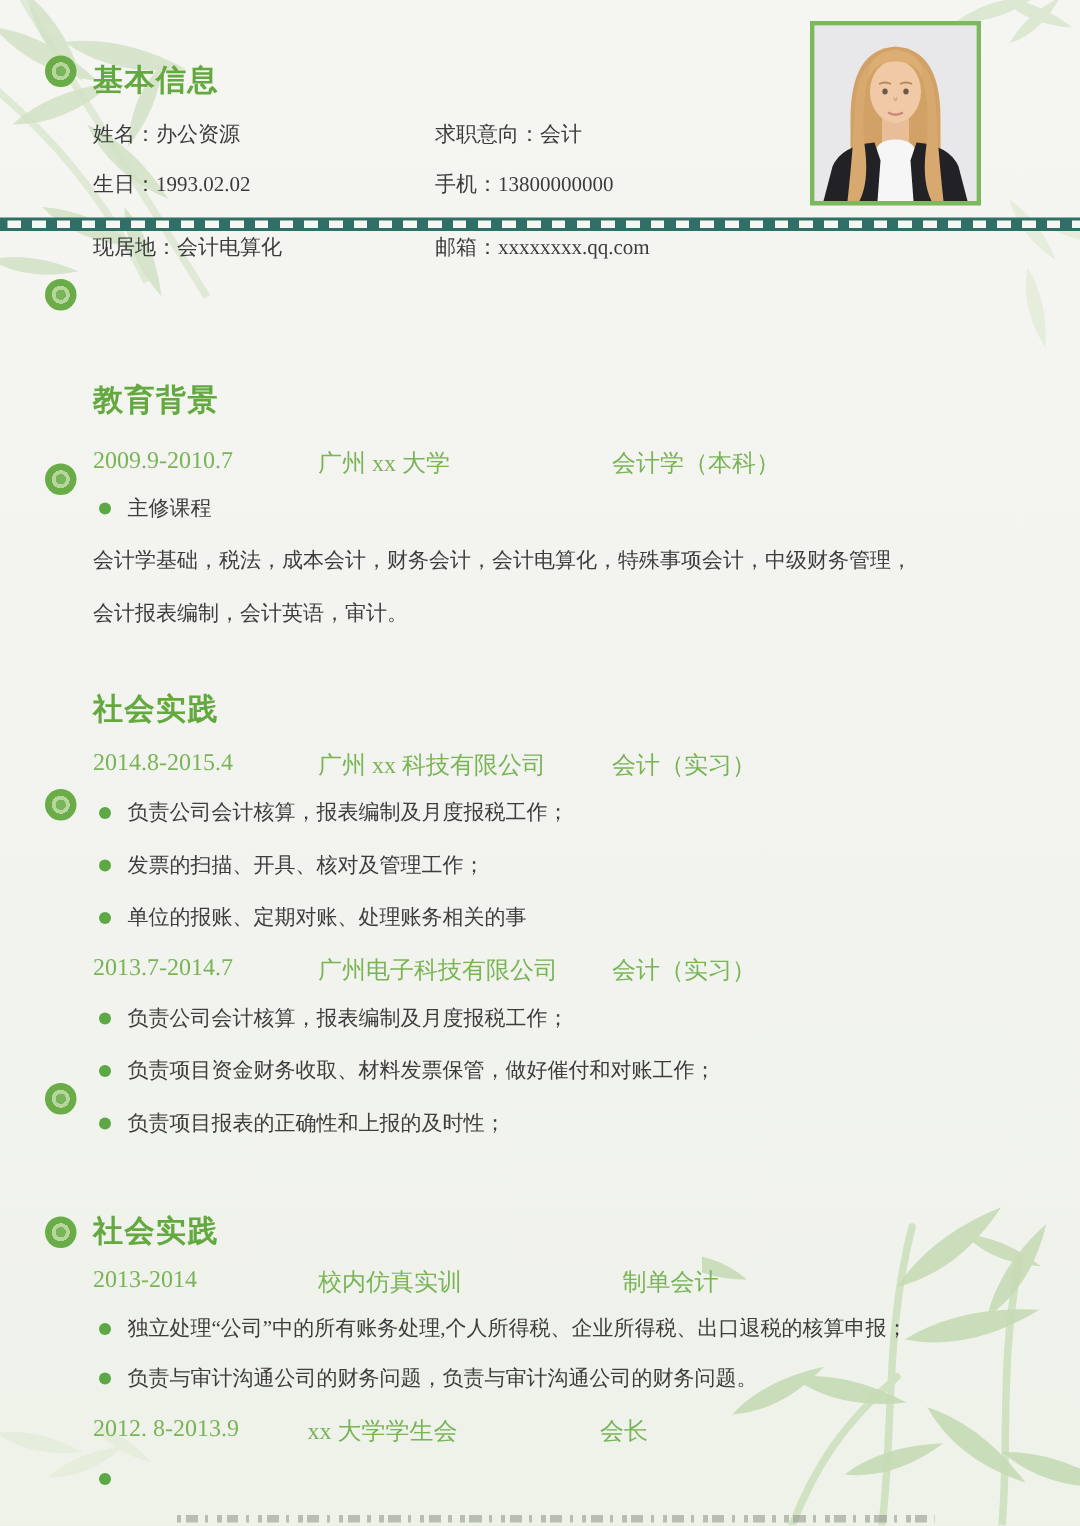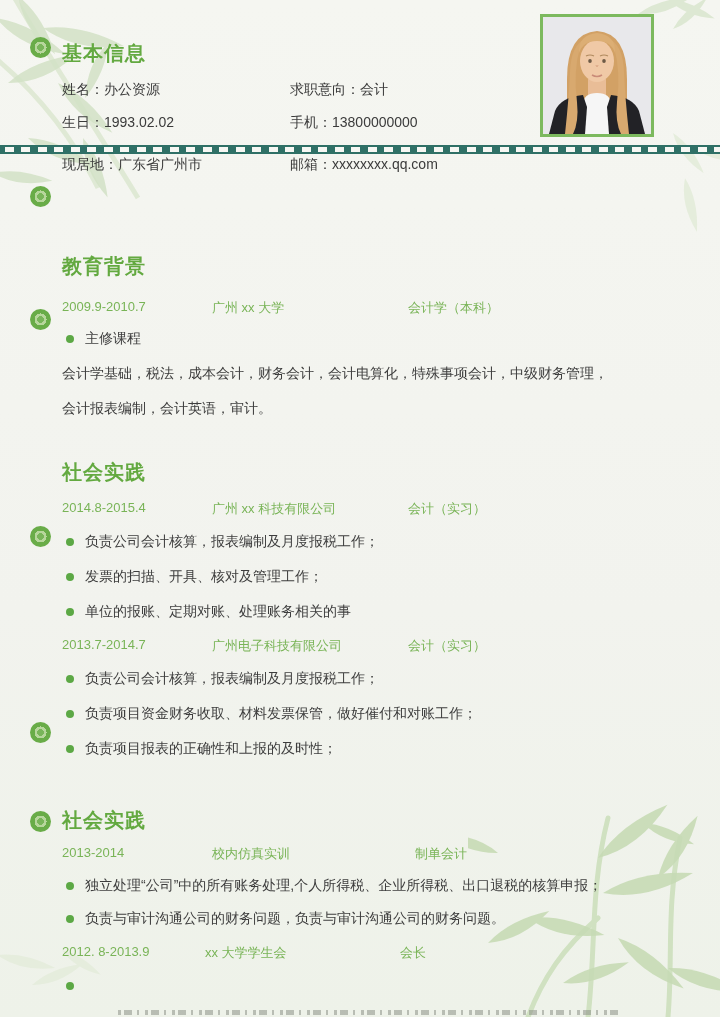--- a/index.html
+++ b/index.html
@@ -1,35 +1,35 @@
 <!DOCTYPE html>
 <html><head>
 <meta charset="utf-8">
 <style>
   * { margin:0; padding:0; box-sizing:border-box; }
   html,body { background:#e9eae5; }
   .page {
     position:relative; width:720px; height:1017px; margin:0 auto;
     overflow:hidden;
-    font-family:Liberation Sans, sans-serif;
+    font-family:Liberation Serif, serif;
     background-color:#f3f4ef;
     background-image:
       linear-gradient(180deg, #f5f6f1 0%, #f2f3ee 60%, #eef2e9 100%),
       radial-gradient(rgba(141,163,120,.10) 1px, transparent 1.7px),
       radial-gradient(rgba(141,163,120,.08) 1px, transparent 1.9px),
       radial-gradient(rgba(110,130,95,.06) 1.3px, transparent 2.2px);
     background-size:100% 100%, 97px 89px, 143px 131px, 211px 173px;
     background-position:0 0, 7px 13px, 43px 61px, 101px 37px;
     background-blend-mode:normal,multiply,multiply,multiply;
   }
   .abs { position:absolute; }
   .sec-title { font-size:20px; font-weight:bold; color:#63a940; letter-spacing:1px; }
   .field { font-size:14px; color:#3b3b3b; white-space:nowrap; }
   .field .lbl { color:#3b3b3b;text-align:right; }
-  .green-cell { font-size:13px; color:#79b457; white-space:nowrap; }
+  .green-cell { font-size:16px; color:#79b457; white-space:nowrap; }
   .body-text { font-size:14px; color:#3d3d3d; white-space:nowrap; }
   .big-dot {
     width:21px; height:21px; border-radius:50%;
     background:radial-gradient(circle at 50% 50%, #79b55a 0 3.5px, #b7d69c 3.5px 6px, #69ac48 6px);
   }
   .mini-dot { width:8px; height:8px; border-radius:50%; background:#5ca845; }
   .band { left:0; top:145; top:145px; width:720px; height:9px; background:#2f7066; }
   .band-dashes {
     height:5px; margin:2px 0 0 5px;
     background:repeating-linear-gradient(90deg, #f6f7f3 0 9px, transparent 9px 16.5px);
@@ -122,21 +122,21 @@
 
   <div class="abs field" style="left:62px;top:81px"><span class="lbl">姓名：</span><span>办公资源</span></div>
   <div class="abs field" style="left:290px;top:81px"><span class="lbl">求职意向：</span><span>会计</span></div>
   <div class="abs field" style="left:62px;top:114px"><span class="lbl">生日：</span><span>1993.02.02</span></div>
   <div class="abs field" style="left:290px;top:114px"><span class="lbl">手机：</span><span>13800000000</span></div>
 
   <div class="abs band">
       <div class="band-dashes"></div>
     </div>
 
-  <div class="abs field" style="left:62px;top:156px"><span class="lbl">现居地：</span><span>广东省广州市</span></div>
+  <div class="abs field" style="left:62px;top:156px"><span class="lbl">现居地：</span><span>会计电算化</span></div>
   <div class="abs field" style="left:290px;top:156px"><span class="lbl">邮箱：</span><span>xxxxxxxx.qq.com</span></div>
 
   <div class="abs photo-frame">
     <svg width="108" height="117" viewBox="0 0 108 117">
       <rect x="0" y="0" width="108" height="117" fill="#e8e8eb"></rect>
 
       <path d="M24,117 L24,62 Q24,16 54,14 Q84,16 84,62 L84,117 Z" fill="#d2a165"></path>
 
       <rect x="45" y="62" width="18" height="18" fill="#e9bd97"></rect>
 

